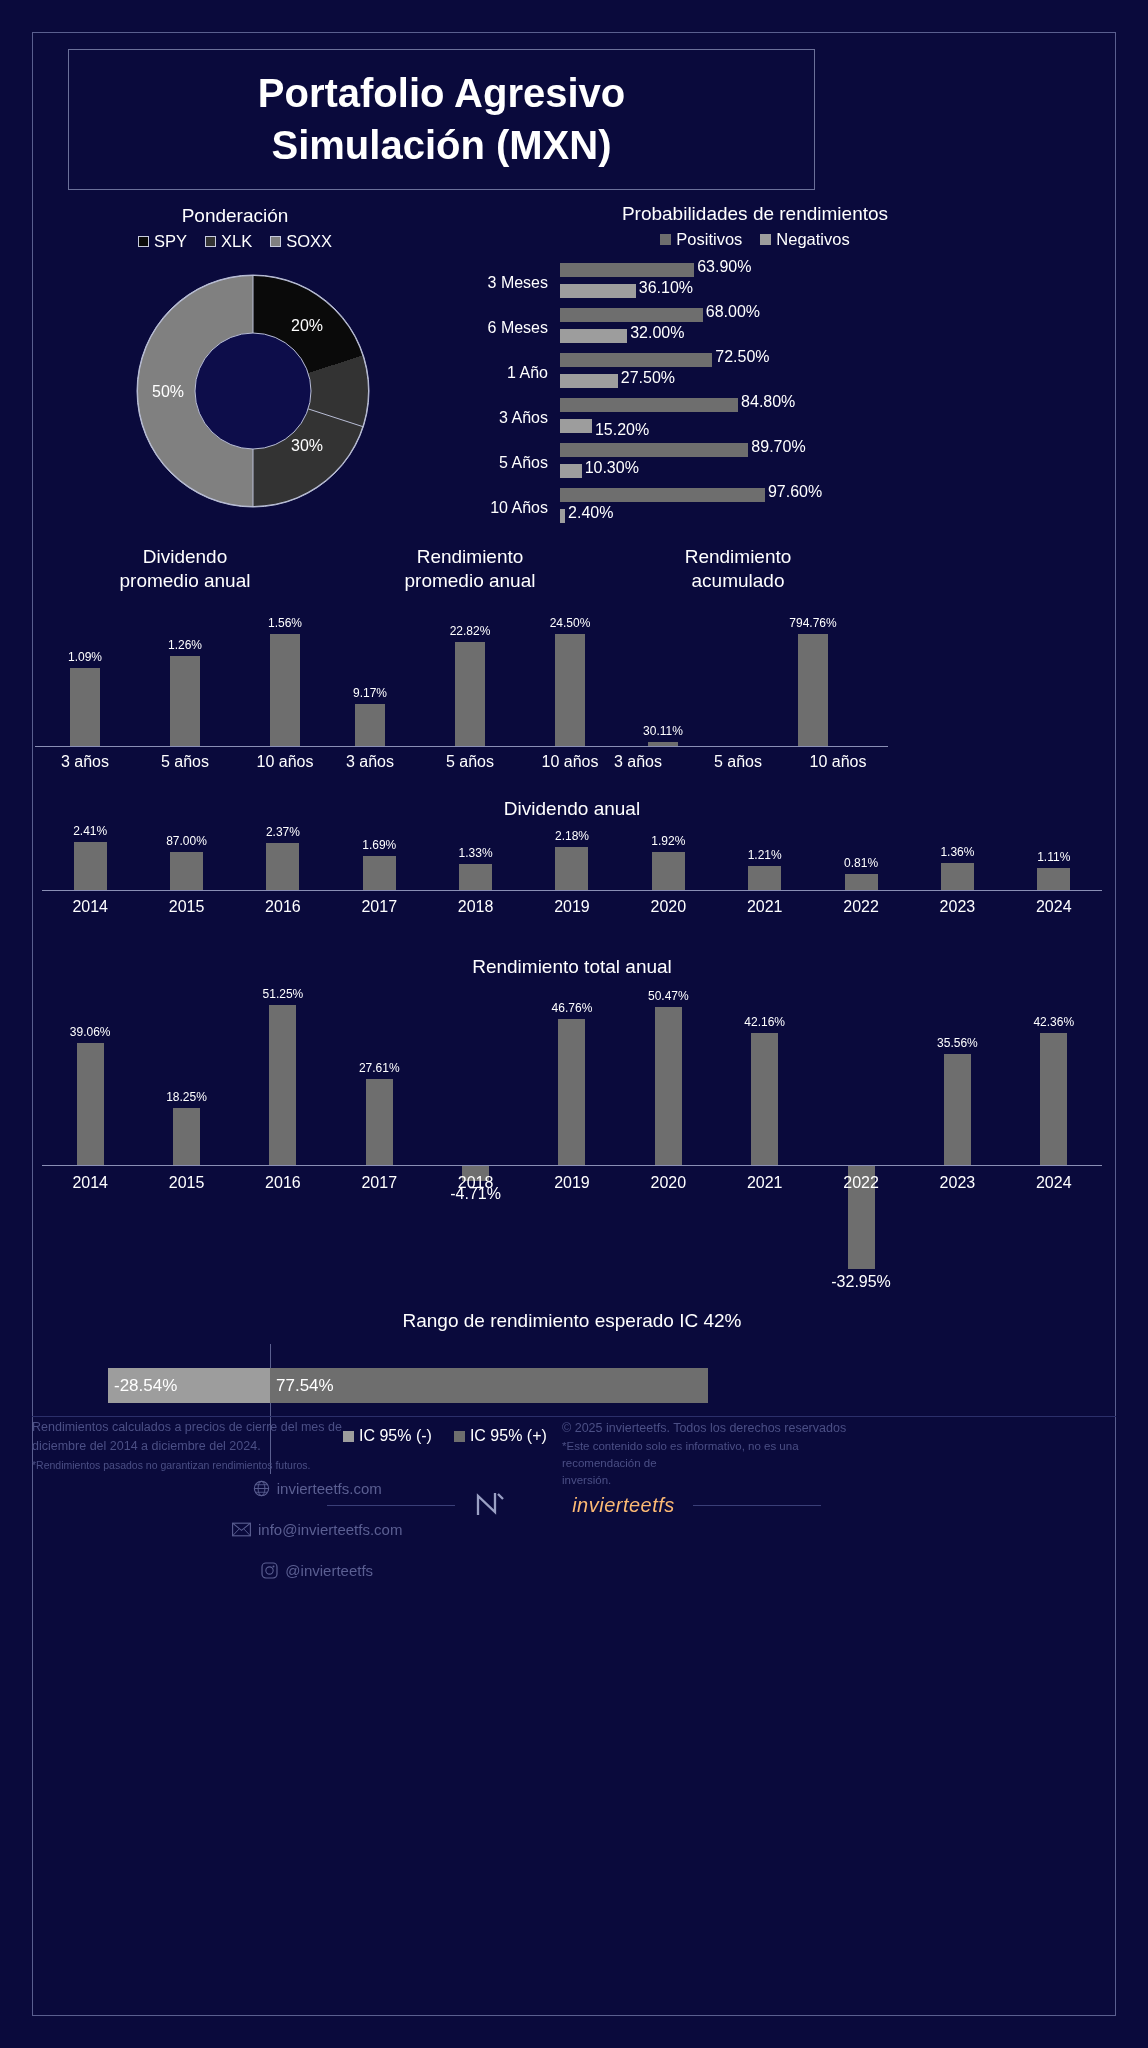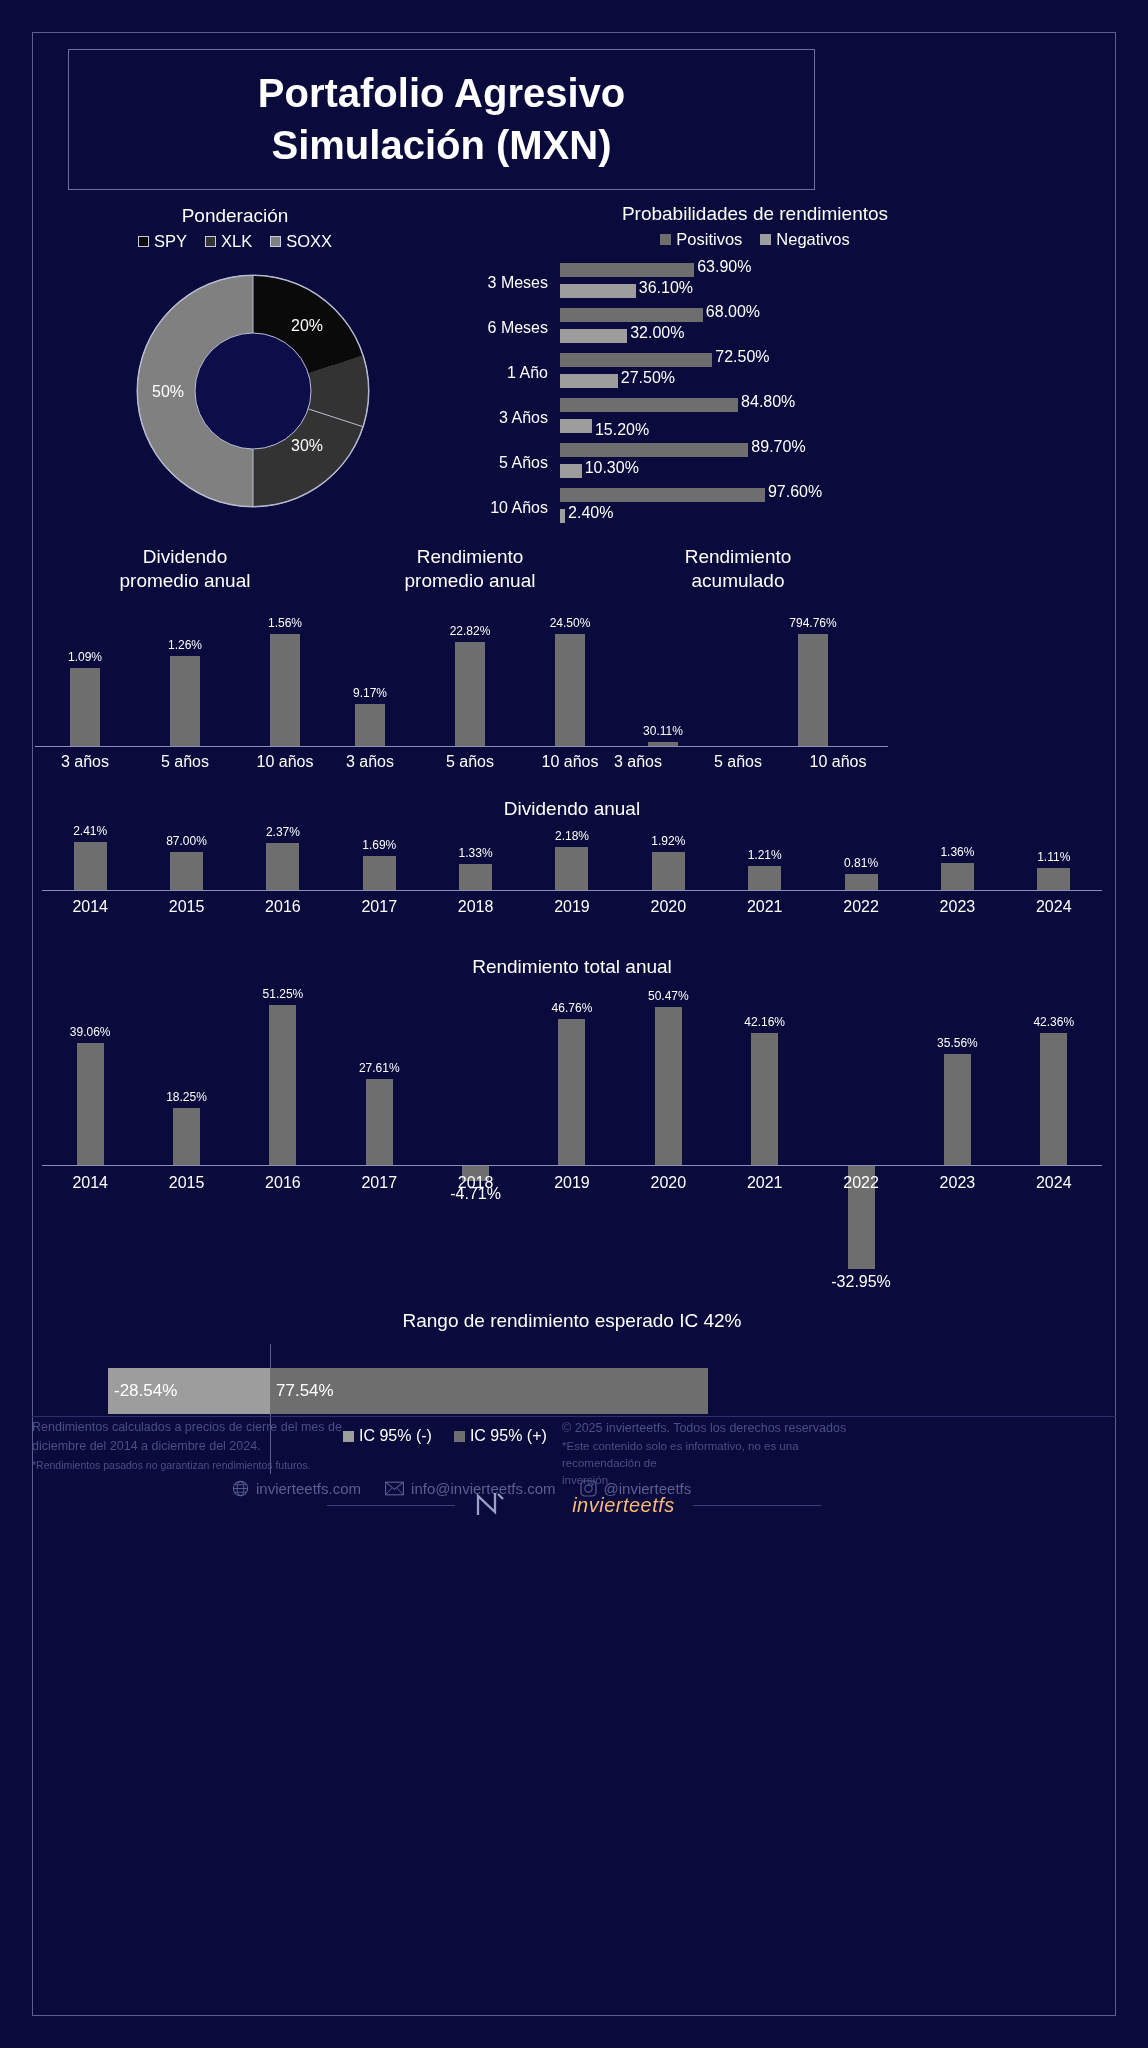--- a/index.html
+++ b/index.html
@@ -49,21 +49,21 @@
   .vtitle{ position:absolute; left:0; top:0; width:100%; }
   .vplot{ position:absolute; left:0; width:100%; border-bottom:1px solid #8a8fb5; }
   .vbars{ position:absolute; left:0; bottom:0; width:100%; height:100%;
     display:flex; align-items:flex-end; }
   .vcol{ flex:1; display:flex; flex-direction:column; align-items:center; justify-content:flex-end; height:100%; position:relative;}
   .vbar{ background:#6e6e6e; width:28px; }
   .vval{ position:absolute; font-size:12px; white-space:nowrap; }
   .vaxis{ position:absolute; left:0; width:100%; display:flex; }
   .vcat{ flex:1; text-align:center; font-size:16px; }
   .vneg{ position:absolute; font-size:16px; white-space:nowrap; }
-  .ic-bar{ position:absolute; height:46px; display:flex; align-items:center; }
+  .ic-bar{ position:absolute; height:35px; display:flex; align-items:center; }
   .ic-neg{ background:#9d9d9d; }
   .ic-pos{ background:#6e6e6e; }
   .ic-txt{ font-size:17px; padding-left:6px; color:#fff; }
   .ic-tick{ position:absolute; width:1px; background:#5a5f8f; }
 
   
   .footer-rule{ position:absolute; left:32px; width:1084px; height:1px; background:#2b2f6a; }
   .foot-left{ position:absolute; font-size:12.5px; color:#4b4f85; line-height:1.55; }
   .foot-left .small{ font-size:10.5px; }
   .foot-right{ position:absolute; font-size:11.5px; color:#4b4f85; line-height:1.5; text-align:left;}
@@ -445,21 +445,21 @@
     <span>IC 95% (+)</span>
   </span>
 </div>
 
 <div class="foot-right" style="left:562px; top:1419px; width:300px;">
   <div class="r1">© 2025 invierteetfs. Todos los derechos reservados</div>
   <div>*Este contenido solo es informativo, no es una recomendación de</div>
   <div>inversión.</div>
 </div>
 
-<div class="contact" style="left:232px; top:1480px;">
+<div class="contact" style="left:232px; top:1480px;flex-direction:column;">
   <span class="ci">
     <svg width="17" height="17" viewBox="0 0 20 20">
       <circle cx="10" cy="10" r="8.4" fill="none" stroke="#5b5f92" stroke-width="1.3"></circle>
       <ellipse cx="10" cy="10" rx="4" ry="8.4" fill="none" stroke="#5b5f92" stroke-width="1.1"></ellipse>
       <line x1="1.6" y1="10" x2="18.4" y2="10" stroke="#5b5f92" stroke-width="1.1"></line>
       <line x1="3" y1="5.6" x2="17" y2="5.6" stroke="#5b5f92" stroke-width="1"></line>
       <line x1="3" y1="14.4" x2="17" y2="14.4" stroke="#5b5f92" stroke-width="1"></line>
     </svg>
     <span>invierteetfs.com</span>
   </span>

